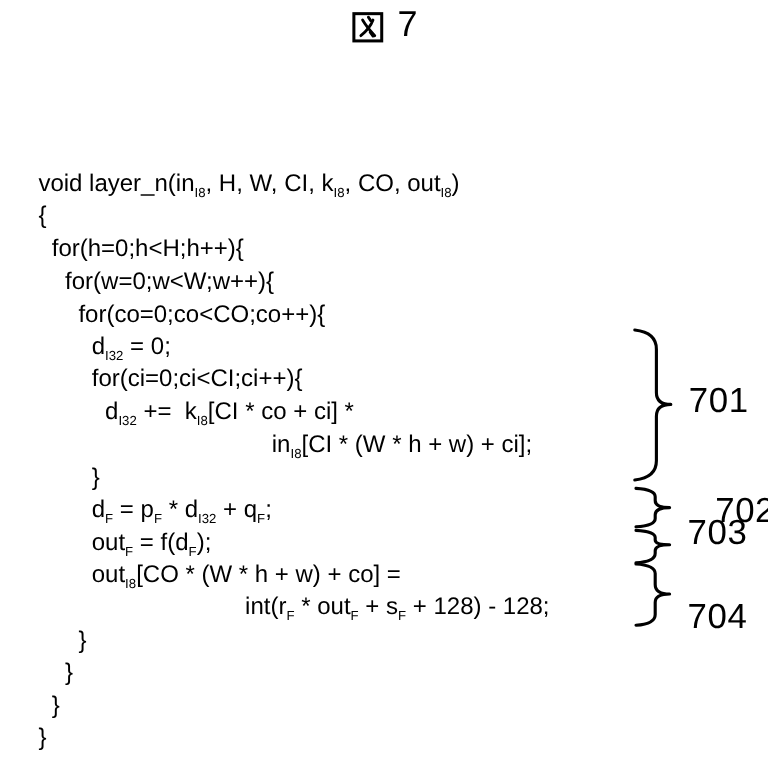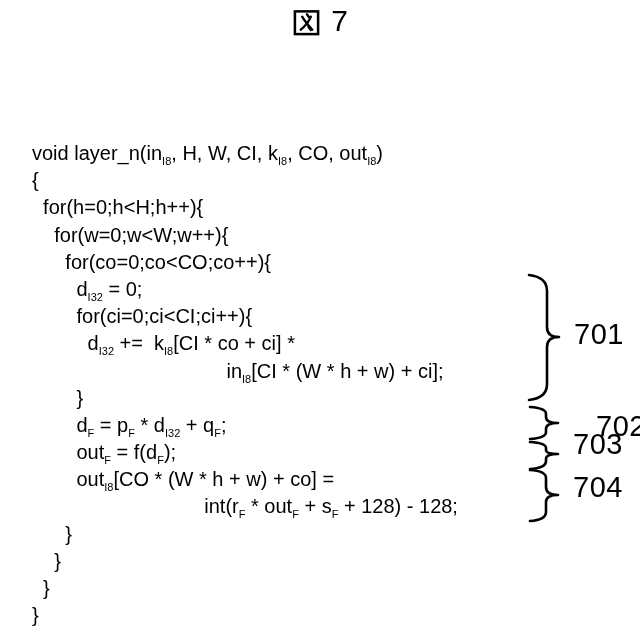--- a/index.html
+++ b/index.html
@@ -42,21 +42,21 @@
   }
   .ref {
     position: absolute;
     font-size: 29px;
     line-height: 29px;
     letter-spacing: 0.5px;
   }
   .ref-701 { left: 574px; top: 320px; }
   .ref-702 { left: 596px; top: 412px; }
   .ref-703 { left: 573px; top: 430px; }
-  .ref-704 { left: 573px; top: 473px; }
+  .ref-704 { left: 573px; top: 500px; }
 </style>
 </head>
 <body>
 
 <div class="page">
 
   <div class="title">
     <svg class="kanji-svg" viewBox="0 0 30 30" aria-label="図">
       <g fill="none" stroke="#000000" stroke-width="2.4" stroke-linecap="round">
         <rect x="3" y="3.5" width="24" height="23.5" stroke-width="2.6"></rect>

